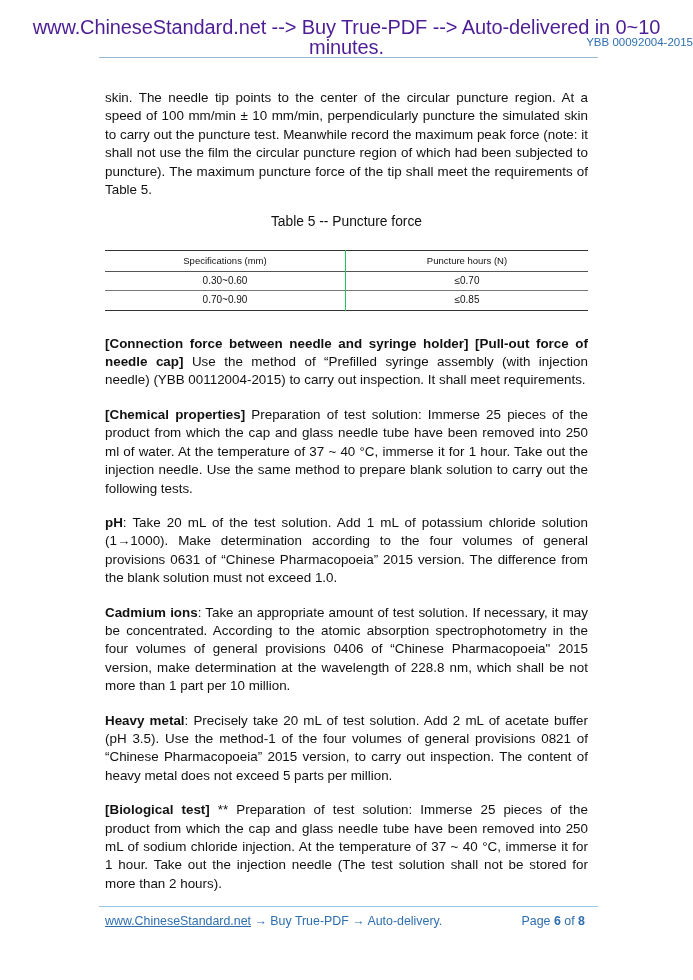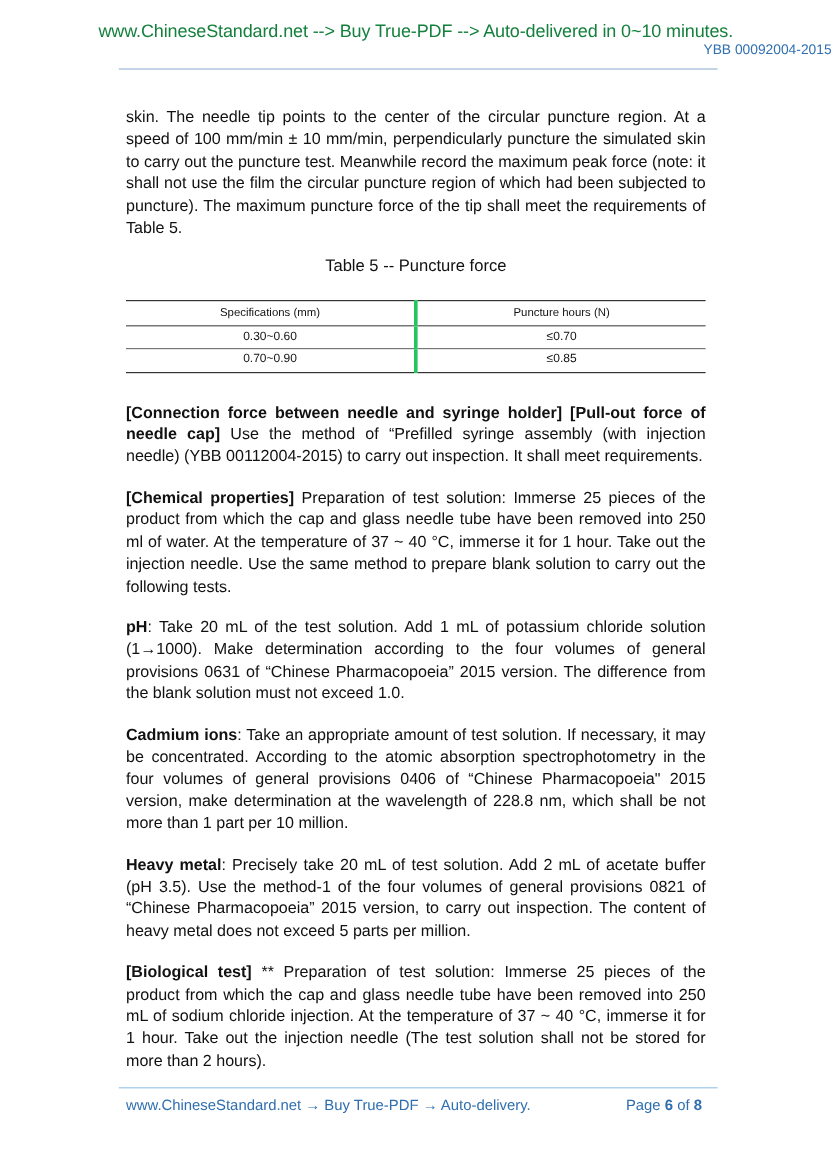--- a/index.html
+++ b/index.html
@@ -1,37 +1,37 @@
 <!DOCTYPE html>
 <html><head>
 <meta charset="utf-8">
 <style>
   html, body { margin: 0; padding: 0; background: #ffffff; }
   body { width: 693px; height: 980px; position: relative; overflow: hidden;
          font-family: "Liberation Sans", sans-serif; color: #111; }
   .banner { position: absolute; top: 17px; left: 0; width: 693px; text-align: center;
-            color: #15803d; font-size: 15px; line-height: 20px; letter-spacing: -0.1px; }
+            color: #4c1d95; font-size: 20px; line-height: 20px; letter-spacing: -0.1px; }
   .docid { position: absolute; top: 36px; left: 0; width: 693px; text-align: right;
            color: #2f6fb0; font-size: 11.5px; line-height: 13px; }
   .header-rule { position: absolute; top: 57px; left: 99px; width: 499px; height: 1px; background: #9bb8d6; }
   .content { position: absolute; top: 73px; left: 105px; width: 483px; font-size: 13.4px; line-height: 18.4px; }
   .content p { margin: 16px 0 14px 0; text-align: justify; }
   .content b { font-weight: bold; }
   .table-title { text-align: center; font-weight: normal; font-size: 13.8px; margin: 6px 0 18px 0; }
   table { width: 483px; border-collapse: collapse; margin-bottom: 24px; font-size: 9.5px; }
   table th, table td { height: 18px; text-align: center; padding: 0; }
   table thead tr { border-top: 1.5px solid #333; border-bottom: 1px solid #555; }
   table tbody tr { border-bottom: 1px solid #777; }
   table tbody tr:last-child { border-bottom: 1.5px solid #333; }
   table th { font-weight: normal; font-family: "Liberation Sans", sans-serif; height: 20px; }
   table td { font-family: Liberation Sans, sans-serif; font-size: 10px; }
-  table th:first-child, table td:first-child { border-right: 3px solid #22c55e; width: 240px; }
+  table th:first-child, table td:first-child { border-right: 1px solid #22c55e; width: 240px; }
   .footer-rule { position: absolute; top: 906px; left: 99px; width: 499px; height: 1px; background: #9bc8e8; }
   .footer { position: absolute; top: 914px; left: 105px; width: 480px; font-size: 12.4px; color: #2f6fb0; }
-  .footer .link { color: #2f6fb0; }
+  .footer .link { text-decoration: underline; color: #2f6fb0; }
   .footer .page { position: absolute; right: 0; top: 0; }
   .footer .page b { font-weight: bold; }
 </style>
 </head>
 <body>
 
 <div class="banner">www.ChineseStandard.net --&gt; Buy True-PDF --&gt; Auto-delivered in 0~10 minutes.</div>
 <div class="docid">YBB 00092004-2015</div>
 <div class="header-rule"></div>
 

